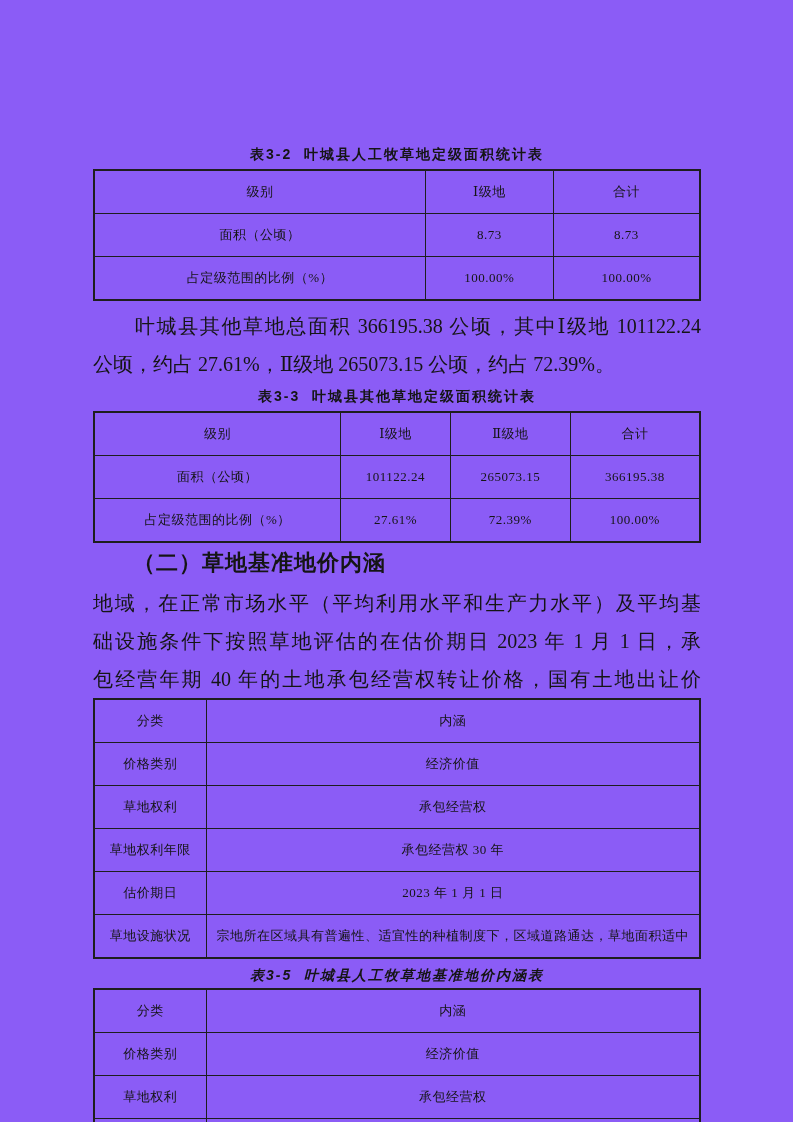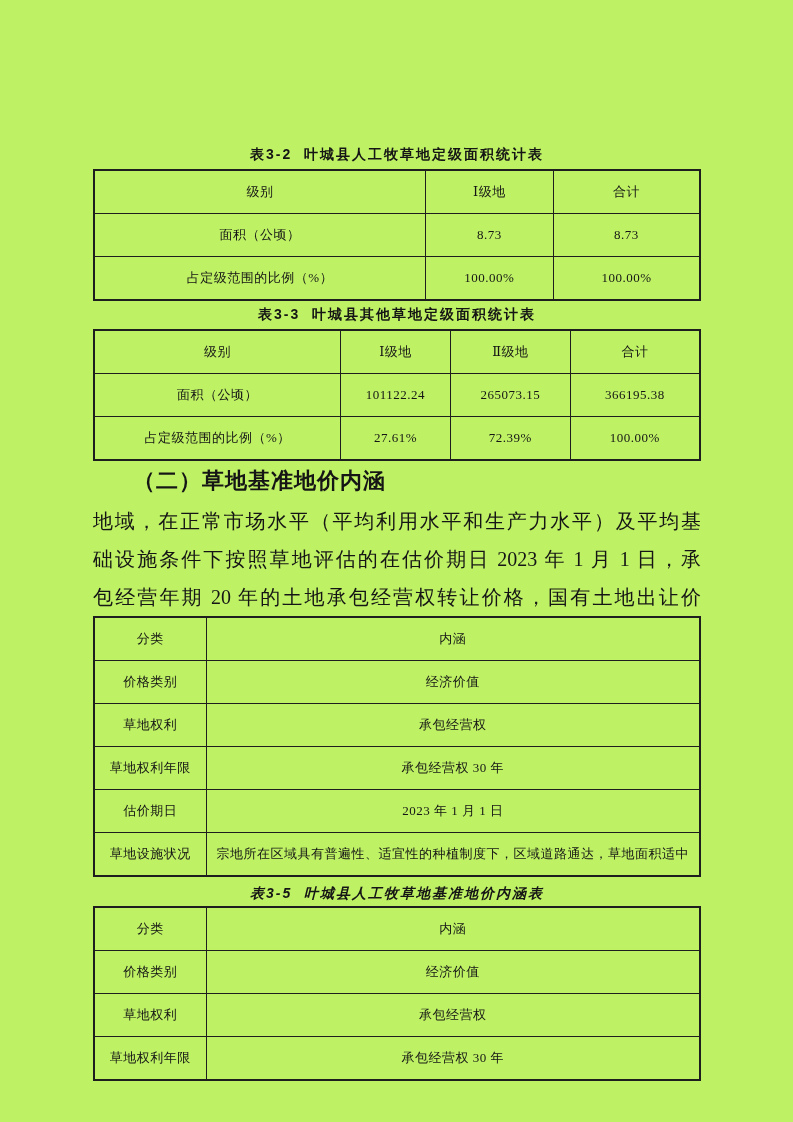--- a/index.html
+++ b/index.html
@@ -1,20 +1,20 @@
 <!DOCTYPE html>
 <html><head>
 <meta charset="utf-8">
 <style>
   html,body{margin:0;padding:0;background:#e9e9e9;}
   .page{
     position:relative;
     width:793px;height:1122px;
     margin:0 auto;
-    background:#bef264;
+    background:#8b5cf6;
     box-sizing:border-box;
     padding:144px 92px 0 93px;
     font-family:"Liberation Serif","DejaVu Serif",serif;
     color:#151515;
     overflow:hidden;
   }
   
   .tbl-title{
     font-family:"Liberation Sans","DejaVu Sans",sans-serif;
     font-weight:bold;
@@ -104,20 +104,24 @@
         <td>8.73</td>
       </tr>
       <tr>
         <td>占定级范围的比例（%）</td>
         <td>100.00%</td>
         <td>100.00%</td>
       </tr>
     </tbody>
   </table>
 
+  <div class="para">
+    <div class="bline jfull ind">叶城县其他草地总面积 366195.38 公顷，其中Ⅰ级地 101122.24</div>
+    <div class="bline">公顷，约占 27.61%，Ⅱ级地 265073.15 公顷，约占 72.39%。</div>
+  </div>
 
   <div class="tbl-title t33t">表3-3  叶城县其他草地定级面积统计表</div>
   <table class="tbl t33">
     <colgroup>
         <col class="c1">
         <col class="c2">
         <col class="c3">
         <col class="c4">
       </colgroup>
     <tbody>
@@ -140,21 +144,21 @@
         <td>100.00%</td>
       </tr>
     </tbody>
   </table>
 
   <div class="sec-heading">（二）草地基准地价内涵</div>
 
   <div class="para p2">
     <div class="bline jfull">地域，在正常市场水平（平均利用水平和生产力水平）及平均基</div>
     <div class="bline jfull">础设施条件下按照草地评估的在估价期日 2023 年 1 月 1 日，承</div>
-    <div class="bline jfull">包经营年期 20 年的土地承包经营权转让价格，国有土地出让价</div>
+    <div class="bline jfull">包经营年期 40 年的土地承包经营权转让价格，国有土地出让价</div>
   </div>
 
   <table class="tbl t34">
     <colgroup>
         <col class="c1">
         <col class="c2">
       </colgroup>
     <tbody>
       <tr>
         <td>分类</td>

